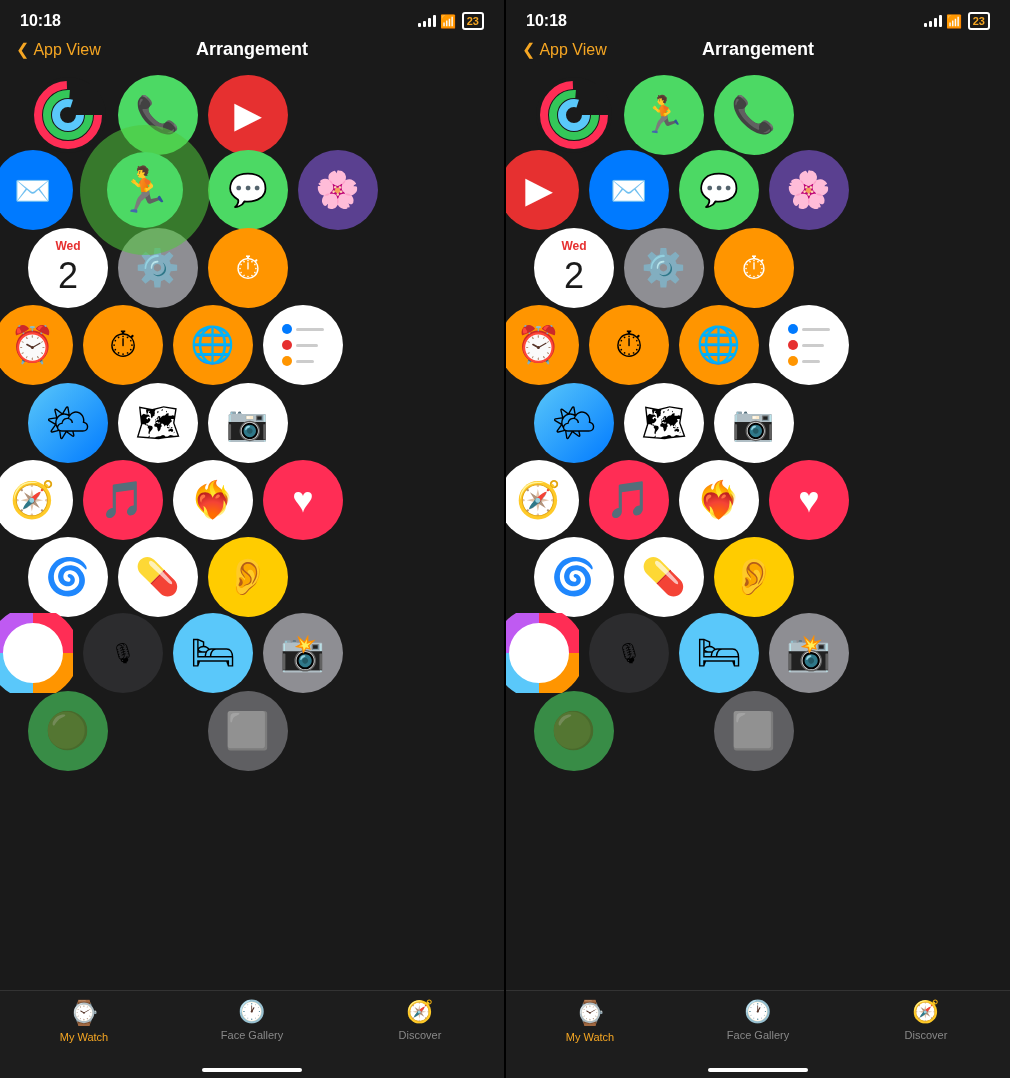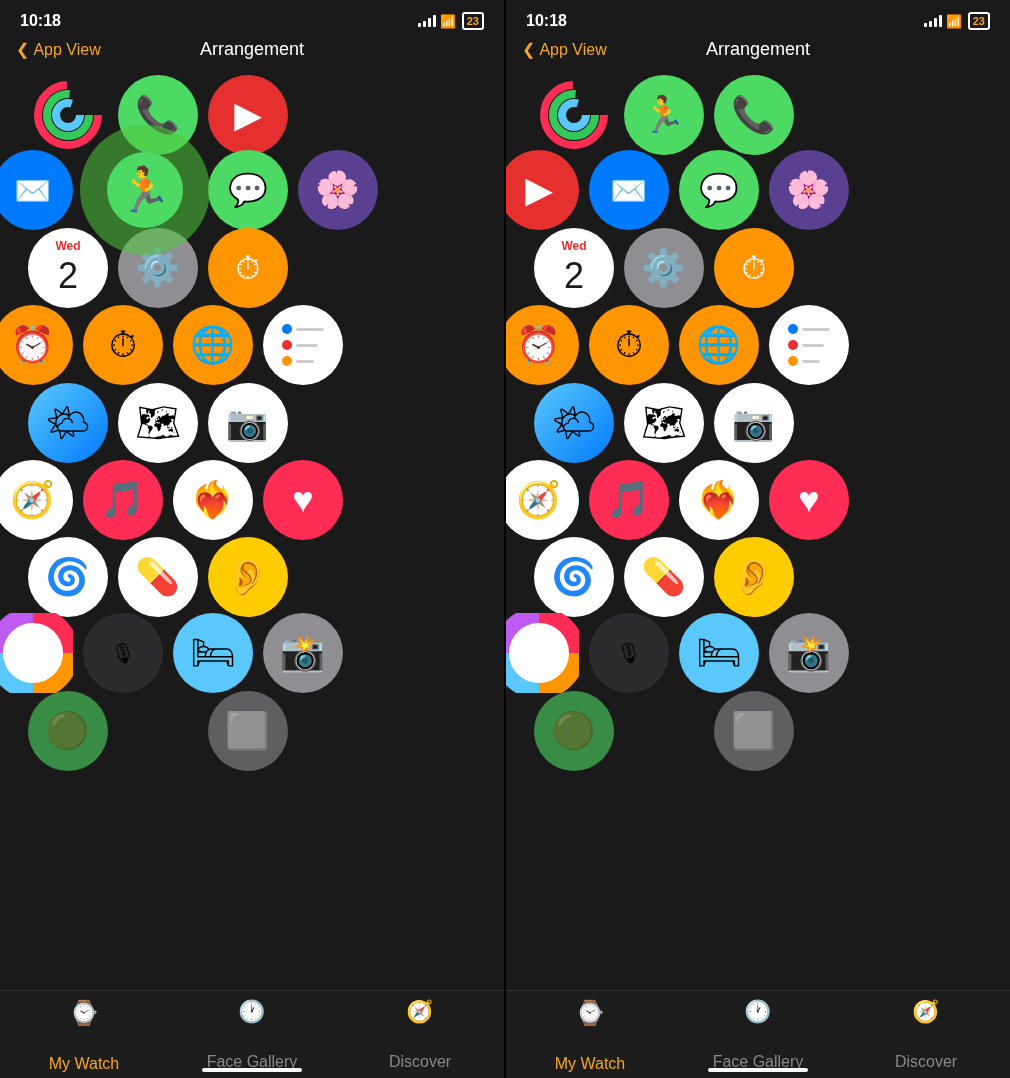--- a/index.html
+++ b/index.html
@@ -69,21 +69,21 @@
       align-items: center;
       gap: 4px;
     }
 
     .nav-title {
       position: absolute;
       left: 50%;
       transform: translateX(-50%);
       color: #fff;
       font-size: 18px;
-      font-weight: 400;
+      font-weight: 700;
     }
 
     .app-grid {
       flex: 1;
       overflow: hidden;
       padding: 8px 10px;
       position: relative;
     }
 
     
@@ -110,22 +110,21 @@
       align-items: center;
       gap: 4px;
       cursor: pointer;
     }
 
     .tab-icon {
       font-size: 24px;
     }
 
     .tab-label {
-      font-size: 16px;
-      margin-top: 24px;
+      font-size: 11px;
     }
 
     .tab-active { color: #f5a623; }
     .tab-inactive { color: #888; }
 
     .home-indicator {
       position: absolute;
       bottom: 6px;
       left: 50%;
       transform: translateX(-50%);

